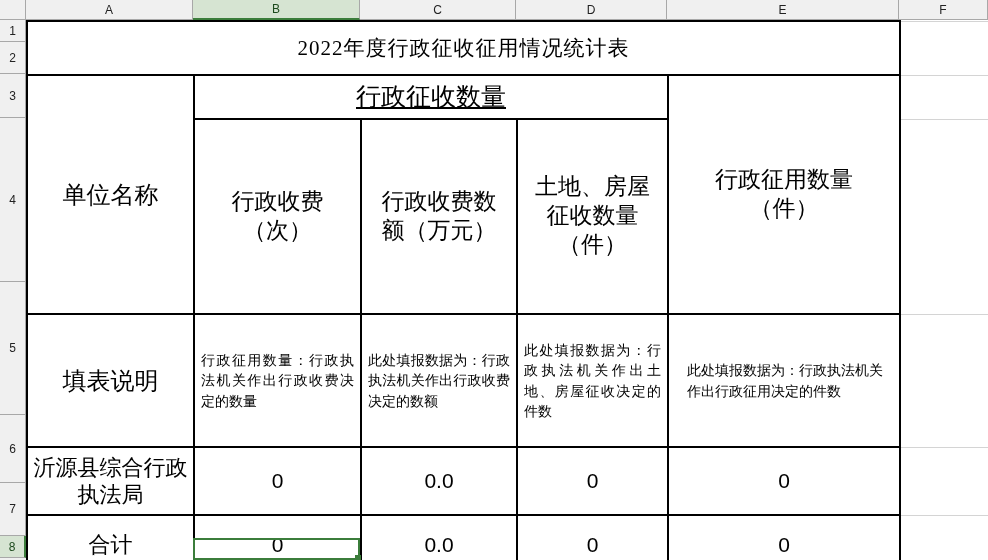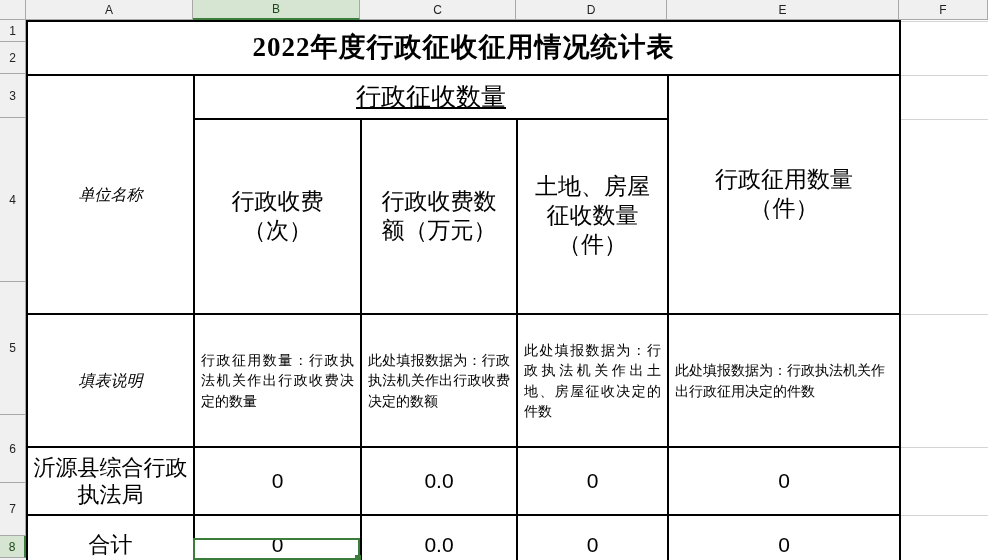--- a/index.html
+++ b/index.html
@@ -103,44 +103,44 @@
     border: 2px solid #000 !important;
   }
   .cell-text {
     text-align: center;
     line-height: 1.25;
     font-family: "Liberation Serif", "DejaVu Serif", serif;
     color: #000;
   }
 
   .title-cell {
-    font-size: 27px;
-    font-weight: bold;
+    font-size: 21px;
+    font-weight: normal;
     letter-spacing: 1px;
   }
   .group-head {
     font-size: 25px;
     text-decoration: underline;
   }
   .hdr {
     font-size: 23px;
   }
   .unit-name {
-    font-size: 16px;
-    font-style: italic;
+    font-size: 24px;
   }
   .note {
     font-size: 14px;
     padding: 3px 6px;
     line-height: 1.45;
     text-align: justify;
     text-align-last: left;
   }
   .note-center {
     text-align: left;
+    margin-left: 12px;
   }
   .data-label {
     font-size: 22px;
   }
   .data-val {
     font-size: 21px;
     font-family: "Liberation Sans", sans-serif;
   }
 
   

